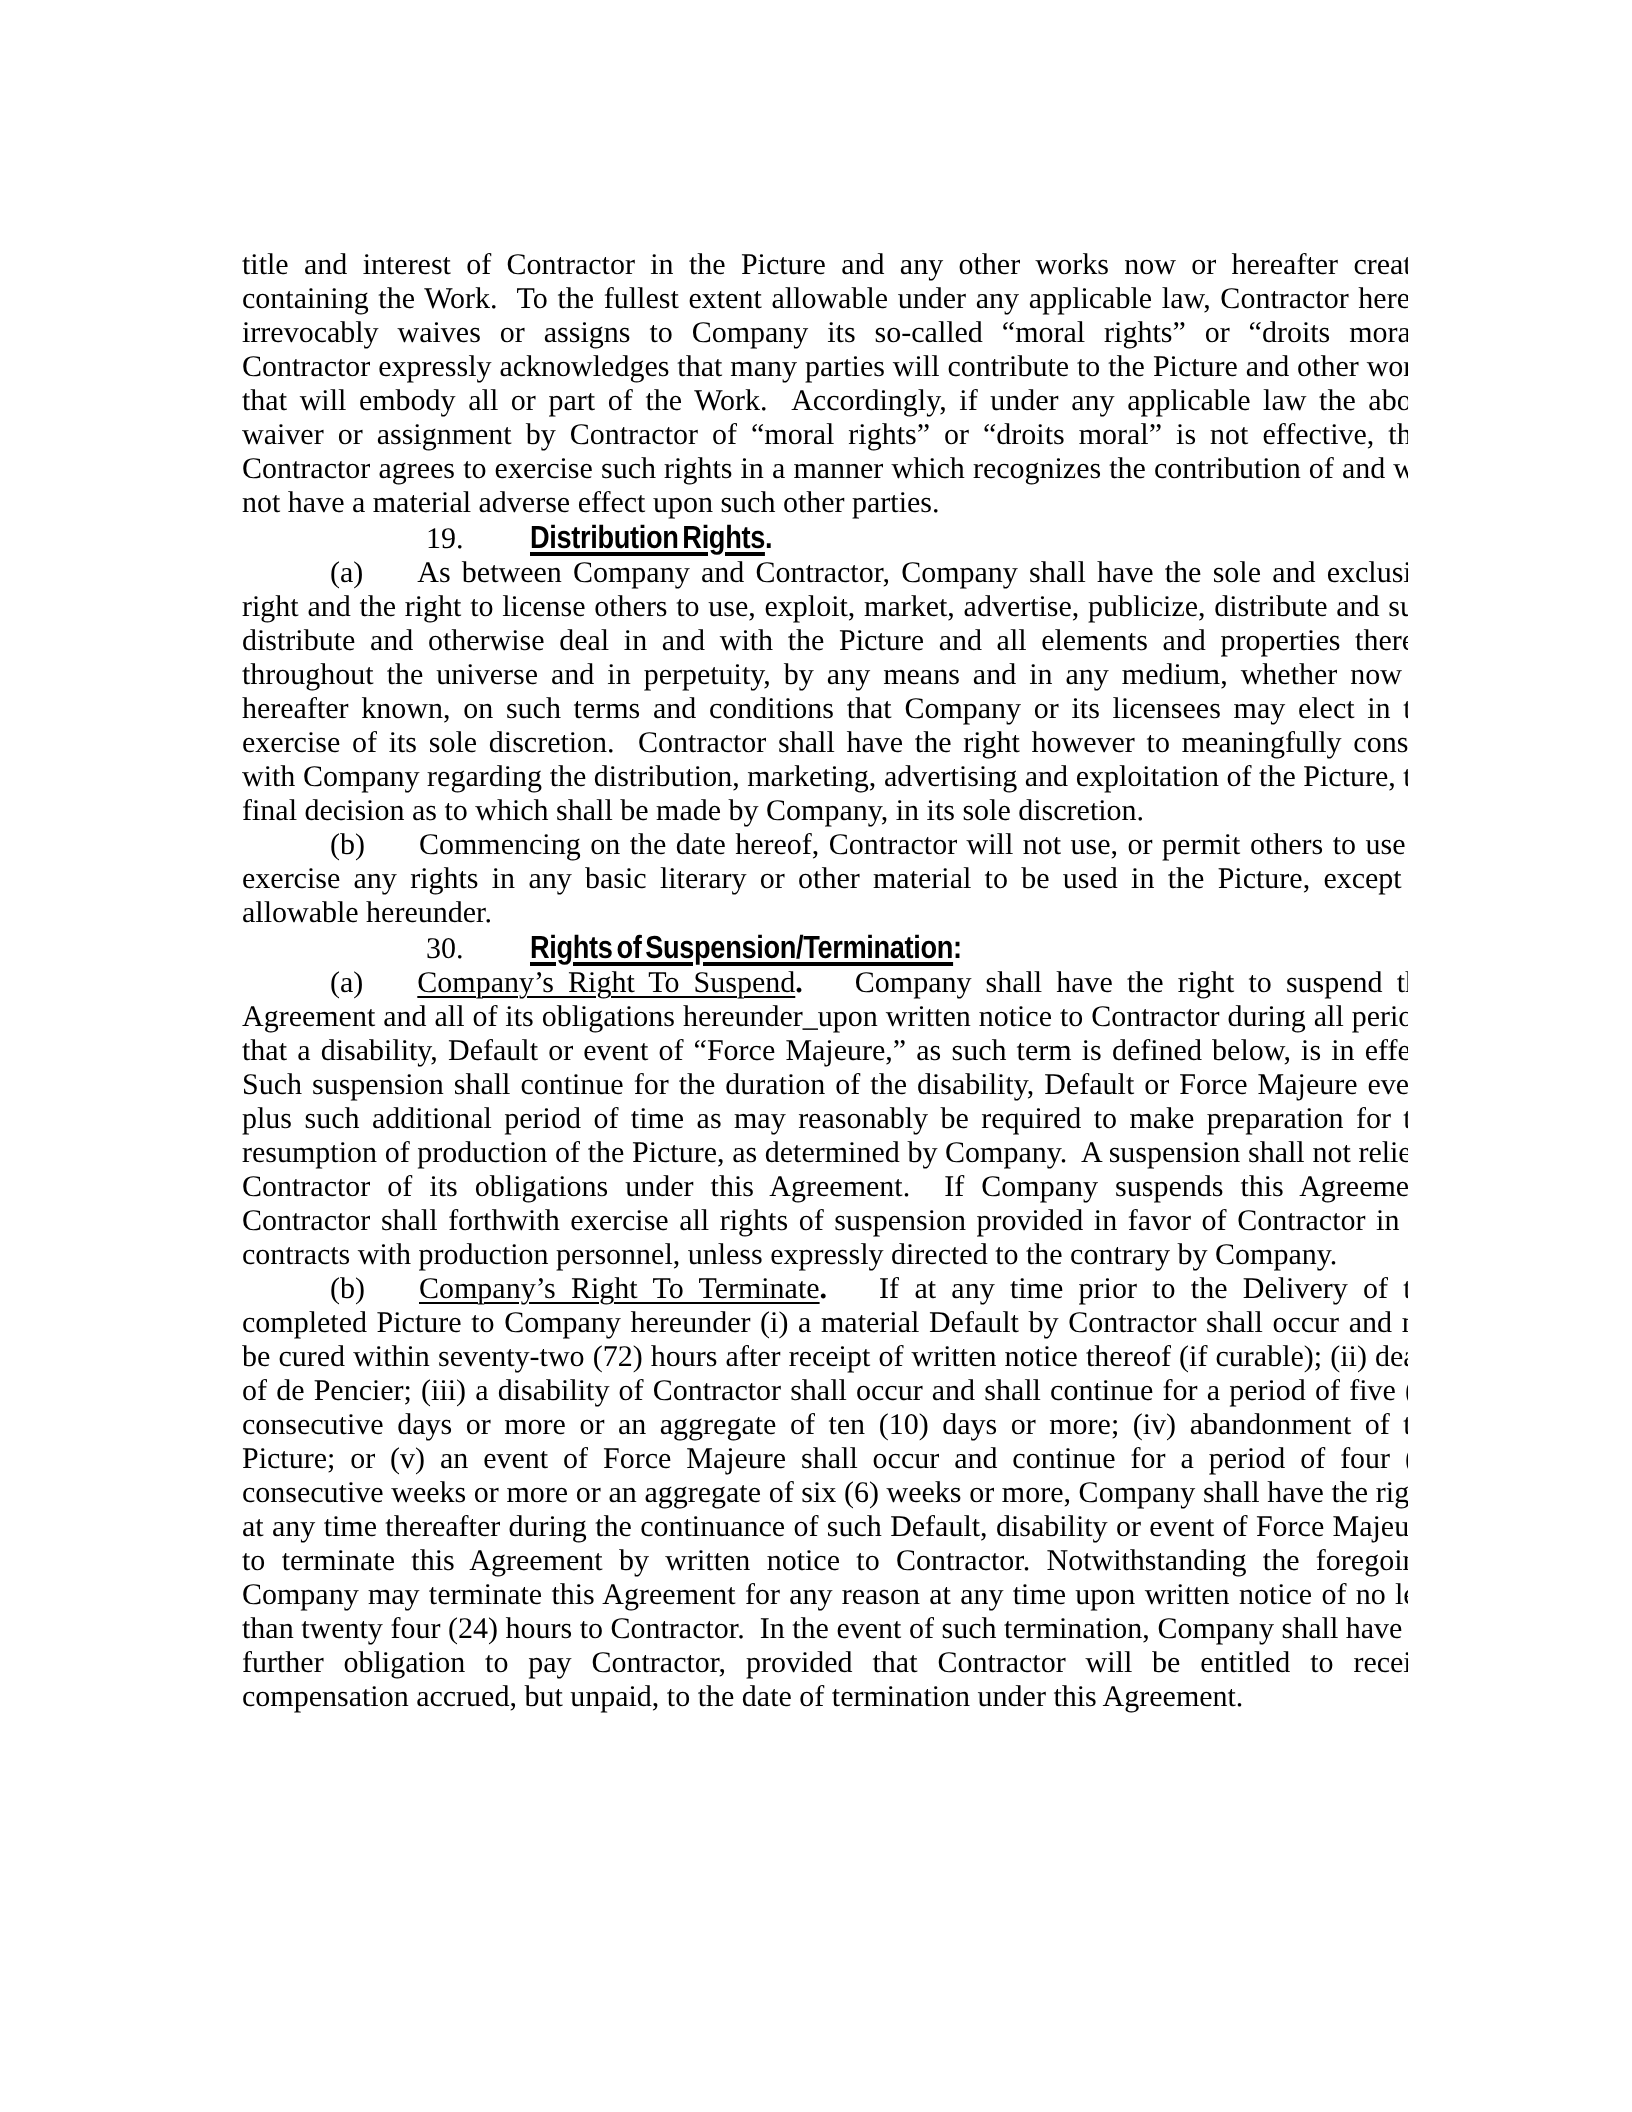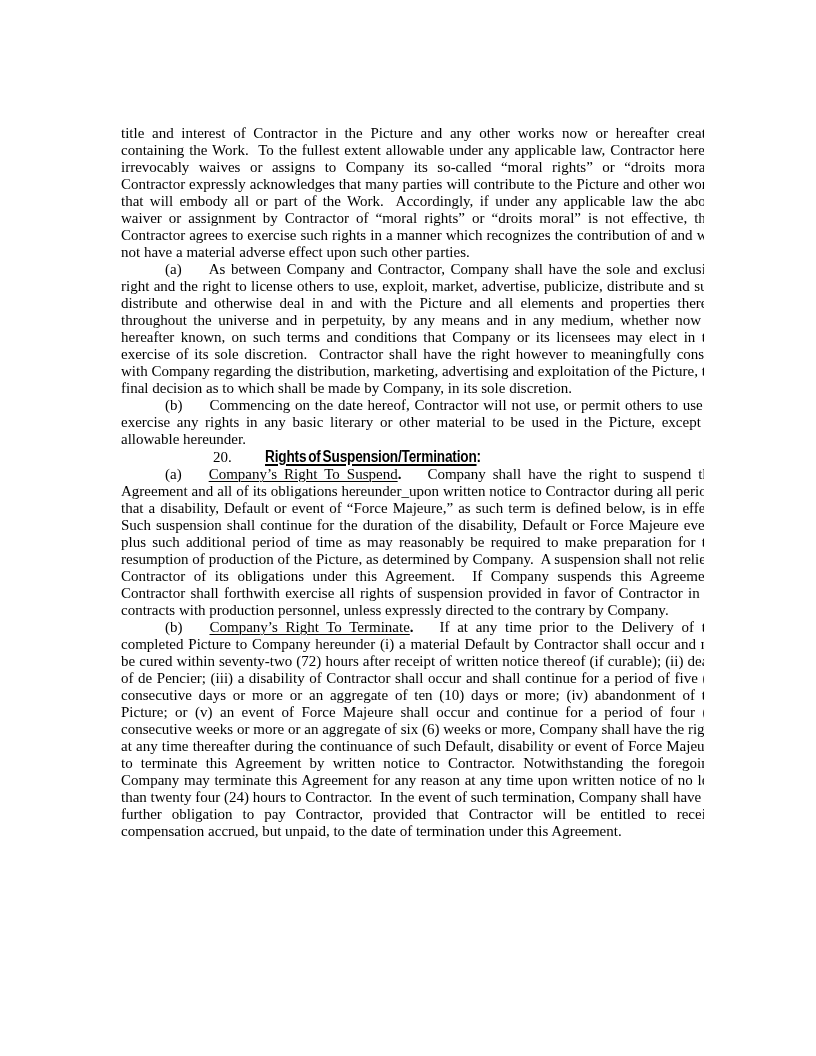--- a/index.html
+++ b/index.html
@@ -81,26 +81,27 @@
   }
 </style>
 </head>
 <body>
 
 <div class="sheet">
   <div class="content">
 
     <p class="par"><span>title and interest of Contractor in the Picture and any other works now or hereafter created containing the Work.  To the fullest extent allowable under any applicable law, Contractor hereby irrevocably waives or assigns to Company its so-called “moral rights” or “droits moral”.  Contractor expressly acknowledges that many parties will contribute to the Picture and other works that will embody all or part of the Work.  Accordingly, if under any applicable law the above waiver or assignment by Contractor of “moral rights” or “droits moral” is not effective, then Contractor agrees to exercise such rights in a manner which recognizes the contribution of and will not have a material adverse effect upon such other parties.</span></p>
 
+    <p class="heading-line m-h19"><span class="h-num">19.</span><span class="h-cond"><span class="h-title">Distribution Rights</span><span class="h-suffix">.</span></span></p>
 
     <p class="par m-p19a"><span class="letter-ind">(a)</span><span class="tab-sp"></span><span>As between Company and Contractor, Company shall have the sole and exclusive right and the right to license others to use, exploit, market, advertise, publicize, distribute and sub-distribute and otherwise deal in and with the Picture and all elements and properties thereof throughout the universe and in perpetuity, by any means and in any medium, whether now or hereafter known, on such terms and conditions that Company or its licensees may elect in the exercise of its sole discretion.  Contractor shall have the right however to meaningfully consult with Company regarding the distribution, marketing, advertising and exploitation of the Picture, the final decision as to which shall be made by Company, in its sole discretion.</span></p>
 
     <p class="par m-p19b"><span class="letter-ind">(b)</span><span class="tab-sp"></span><span>Commencing on the date hereof, Contractor will not use, or permit others to use or exercise any rights in any basic literary or other material to be used in the Picture, except as allowable hereunder.</span></p>
 
-    <p class="heading-line m-h20"><span class="h-num">20.</span><span class="h-cond"><span class="h-title">Rights of Suspension/Termination</span><span class="h-suffix">:</span></span></p>
+    <p class="heading-line m-h20"><span class="h-num">30.</span><span class="h-cond"><span class="h-title">Rights of Suspension/Termination</span><span class="h-suffix">:</span></span></p>
 
     <p class="par m-p20a"><span class="letter-ind">(a)</span><span class="tab-sp"></span><span class="sub-title">Company’s Right To Suspend</span><span class="sub-suffix">.</span><span class="tab-sp2"></span><span>Company shall have the right to suspend this Agreement and all of its obligations hereunder_upon written notice to Contractor during all periods that a disability, Default or event of “Force Majeure,” as such term is defined below, is in effect. Such suspension shall continue for the duration of the disability, Default or Force Majeure event, plus such additional period of time as may reasonably be required to make preparation for the resumption of production of the Picture, as determined by Company.  A suspension shall not relieve Contractor of its obligations under this Agreement.  If Company suspends this Agreement, Contractor shall forthwith exercise all rights of suspension provided in favor of Contractor in all contracts with production personnel, unless expressly directed to the contrary by Company.</span></p>
 
     <p class="par m-p20b"><span class="letter-ind">(b)</span><span class="tab-sp"></span><span class="sub-title">Company’s Right To Terminate</span><span class="sub-suffix">.</span><span class="tab-sp2"></span><span>If at any time prior to the Delivery of the completed Picture to Company hereunder (i) a material Default by Contractor shall occur and not be cured within seventy-two (72) hours after receipt of written notice thereof (if curable); (ii) death of de Pencier; (iii) a disability of Contractor shall occur and shall continue for a period of five (5) consecutive days or more or an aggregate of ten (10) days or more; (iv) abandonment of the Picture; or (v) an event of Force Majeure shall occur and continue for a period of four (4) consecutive weeks or more or an aggregate of six (6) weeks or more, Company shall have the right, at any time thereafter during the continuance of such Default, disability or event of Force Majeure, to terminate this Agreement by written notice to Contractor. Notwithstanding the foregoing, Company may terminate this Agreement for any reason at any time upon written notice of no less than twenty four (24) hours to Contractor.  In the event of such termination, Company shall have no further obligation to pay Contractor, provided that Contractor will be entitled to receive compensation accrued, but unpaid, to the date of termination under this Agreement.</span></p>
 
 
   </div>
 </div>
 
 </body></html>

